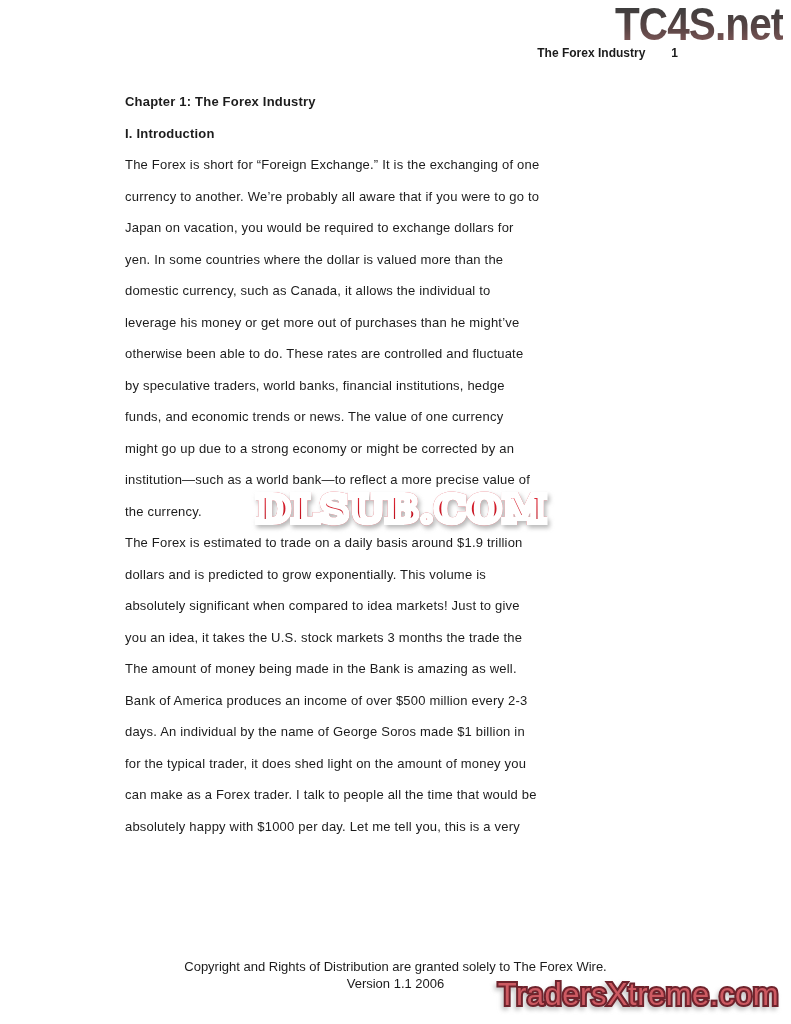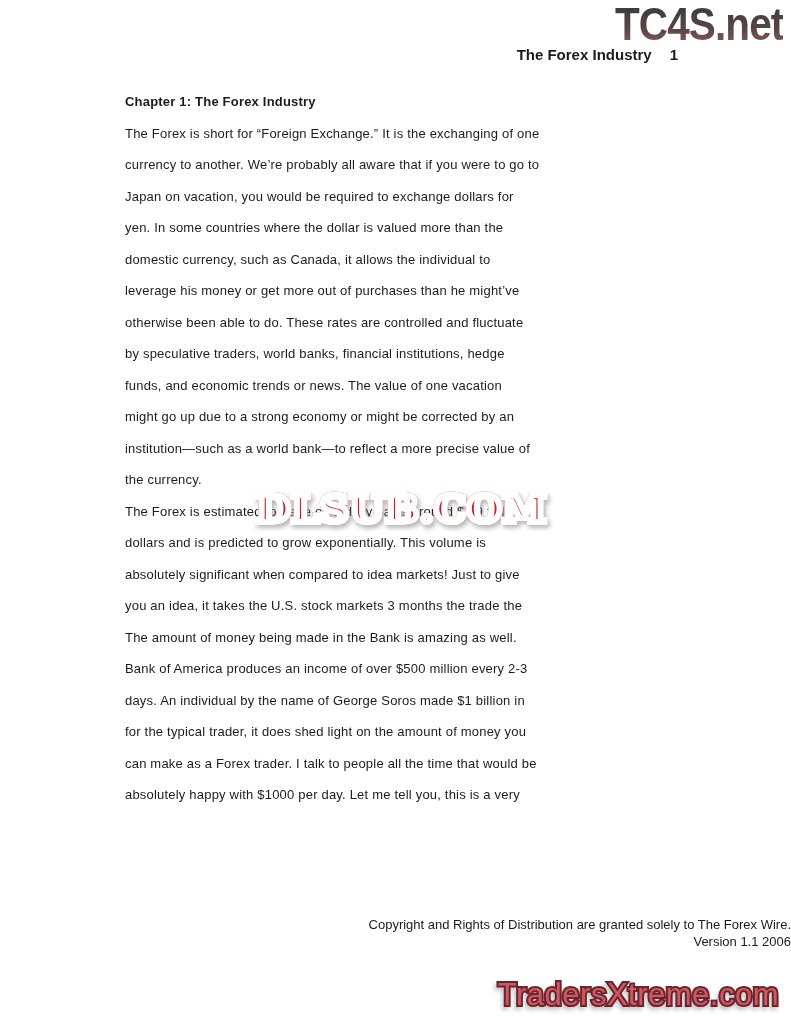--- a/index.html
+++ b/index.html
@@ -19,22 +19,22 @@
     background:linear-gradient(180deg,#3d3d3d 15%,#5a4545 60%,#8a5e5e 100%);
     -webkit-background-clip:text;background-clip:text;
     color:transparent;
     transform:scaleX(0.88);transform-origin:right center;
     text-shadow:0 0 0 rgba(0,0,0,0);
     filter:blur(0.3px);
   }
   
   .running-header{
     position:absolute;top:46px;right:113px;
-    display:flex;align-items:baseline;gap:18px;
-    font-size:15px;font-weight:bold;color:#1b1b1b;
+    display:flex;align-items:baseline;gap:26px;
+    font-size:12px;font-weight:bold;color:#1b1b1b;
   }
   
   .text-column{
     position:absolute;left:125px;top:86px;width:580px;
     font-size:13px;line-height:31.5px;letter-spacing:0.2px;
     color:#1c1c1c;
   }
   .text-column .line{white-space:nowrap;}
   .text-column .heading{font-weight:bold;}
   
@@ -48,22 +48,22 @@
     -webkit-background-clip:text;background-clip:text;
     -webkit-text-fill-color:transparent;
     -webkit-text-stroke:6px #ffffff;
     paint-order:stroke fill;
     transform:scaleX(1.04);transform-origin:left center;
     filter:drop-shadow(2px 3px 2px rgba(130,130,130,0.55));
     z-index:5;
   }
   
   .footer-note{
-    position:absolute;top:917px;left:0;width:100%;
-    text-align:right;
+    position:absolute;top:959px;left:0;width:100%;
+    text-align:center;
     font-size:13px;line-height:16.5px;color:#1b1b1b;
   }
   .brand{
     position:absolute;top:977px;right:12px;
     font-size:31px;font-weight:normal;line-height:36px;
     letter-spacing:0.5px;
     color:#cd5a62;
     -webkit-text-stroke:4px #6e232c;
     paint-order:stroke fill;
     filter:drop-shadow(-2px 3px 2px rgba(160,160,160,0.6)) drop-shadow(0 0 1px rgba(255,255,255,0.9));
@@ -77,29 +77,30 @@
 
   <div class="logo">TC4S.net</div>
 
   <div class="running-header">
     <span>The Forex Industry</span>
     <span>1</span>
   </div>
 
   <div class="text-column">
     <div class="line heading">Chapter 1: The Forex Industry</div>
+    <div class="line heading">I. Introduction</div>
     <div class="line">The Forex is short for “Foreign Exchange.” It is the exchanging of one</div>
     <div class="line">currency to another. We’re probably all aware that if you were to go to</div>
     <div class="line">Japan on vacation, you would be required to exchange dollars for</div>
     <div class="line">yen. In some countries where the dollar is valued more than the</div>
     <div class="line">domestic currency, such as Canada, it allows the individual to</div>
     <div class="line">leverage his money or get more out of purchases than he might’ve</div>
     <div class="line">otherwise been able to do. These rates are controlled and fluctuate</div>
     <div class="line">by speculative traders, world banks, financial institutions, hedge</div>
-    <div class="line">funds, and economic trends or news. The value of one vacation</div>
+    <div class="line">funds, and economic trends or news. The value of one currency</div>
     <div class="line">might go up due to a strong economy or might be corrected by an</div>
     <div class="line">institution—such as a world bank—to reflect a more precise value of</div>
     <div class="line">the currency.</div>
     <div class="line">The Forex is estimated to trade on a daily basis around $1.9 trillion</div>
     <div class="line">dollars and is predicted to grow exponentially. This volume is</div>
     <div class="line">absolutely significant when compared to idea markets! Just to give</div>
     <div class="line">you an idea, it takes the U.S. stock markets 3 months the trade the</div>
     <div class="line">The amount of money being made in the Bank is amazing as well.</div>
     <div class="line">Bank of America produces an income of over $500 million every 2-3</div>
     <div class="line">days. An individual by the name of George Soros made $1 billion in</div>

